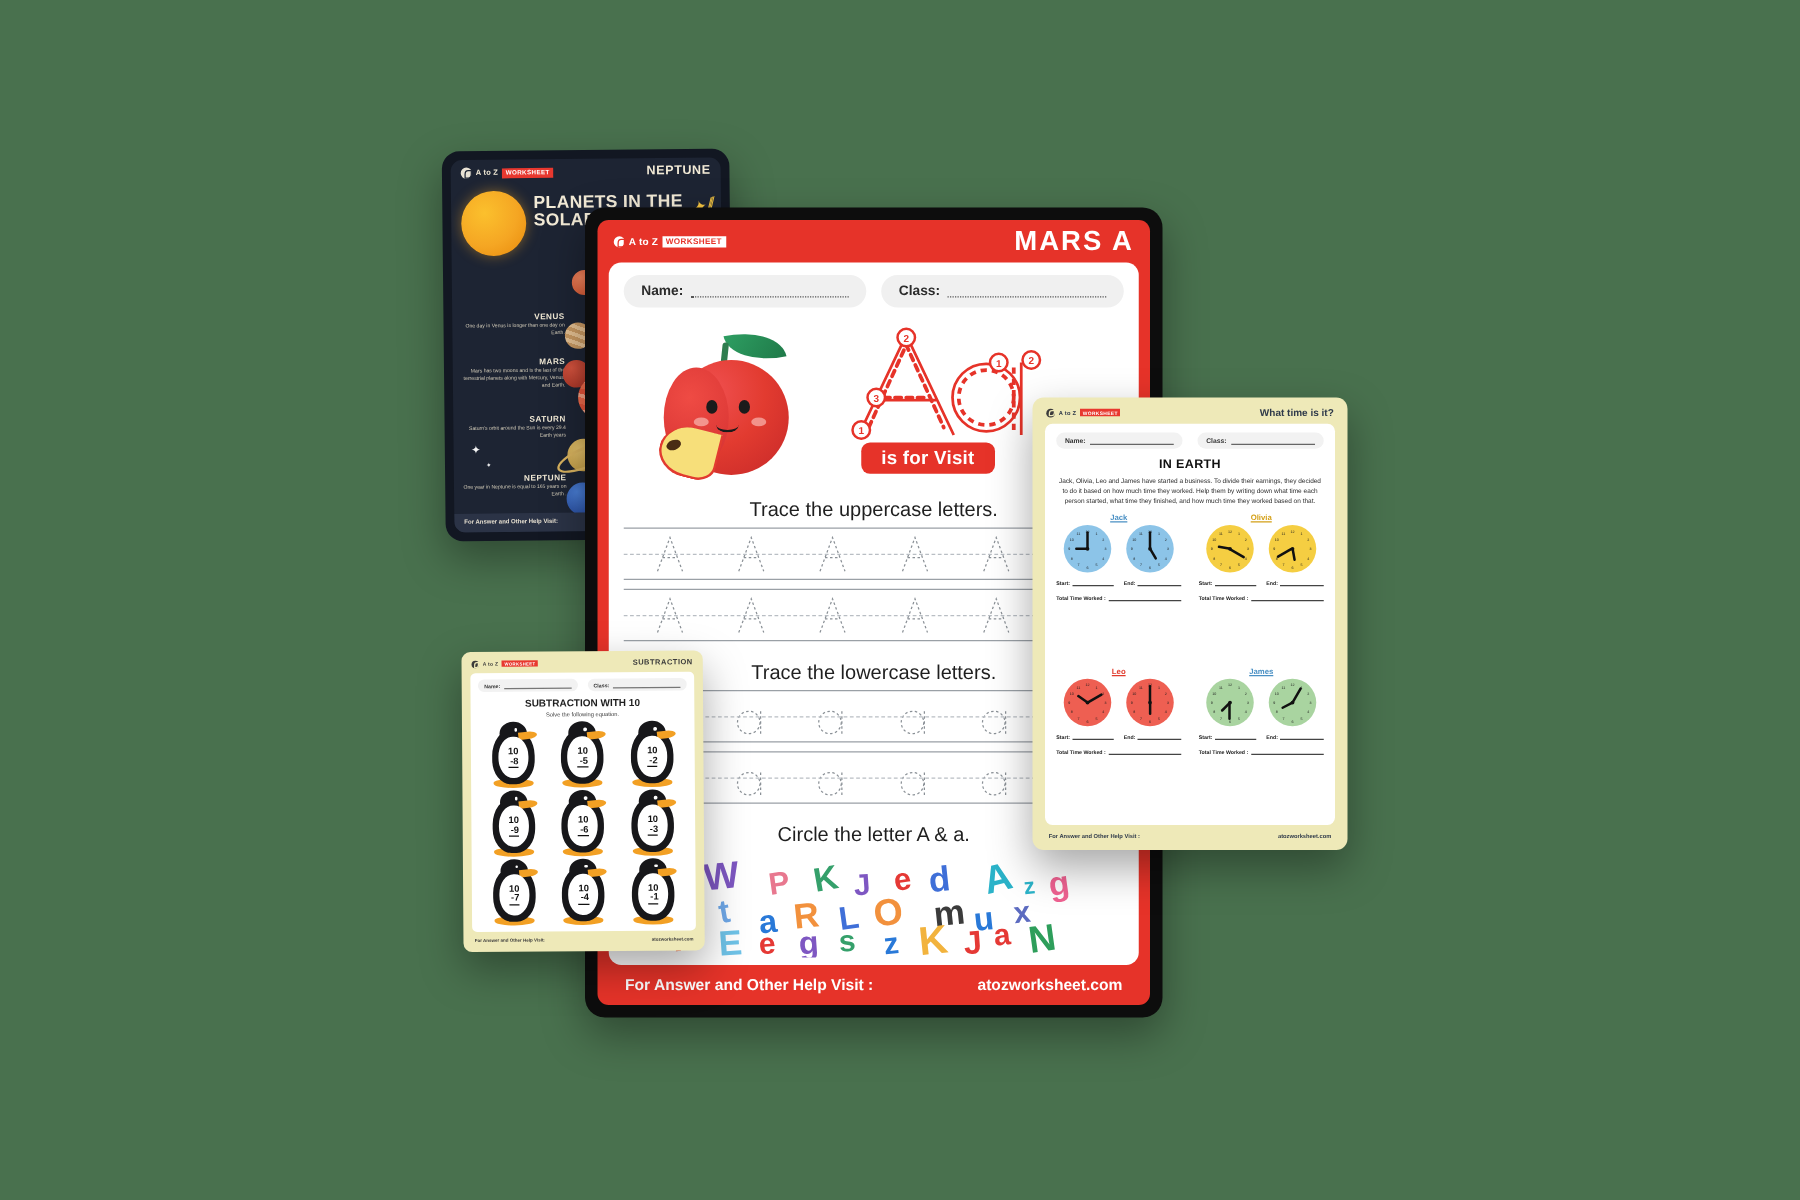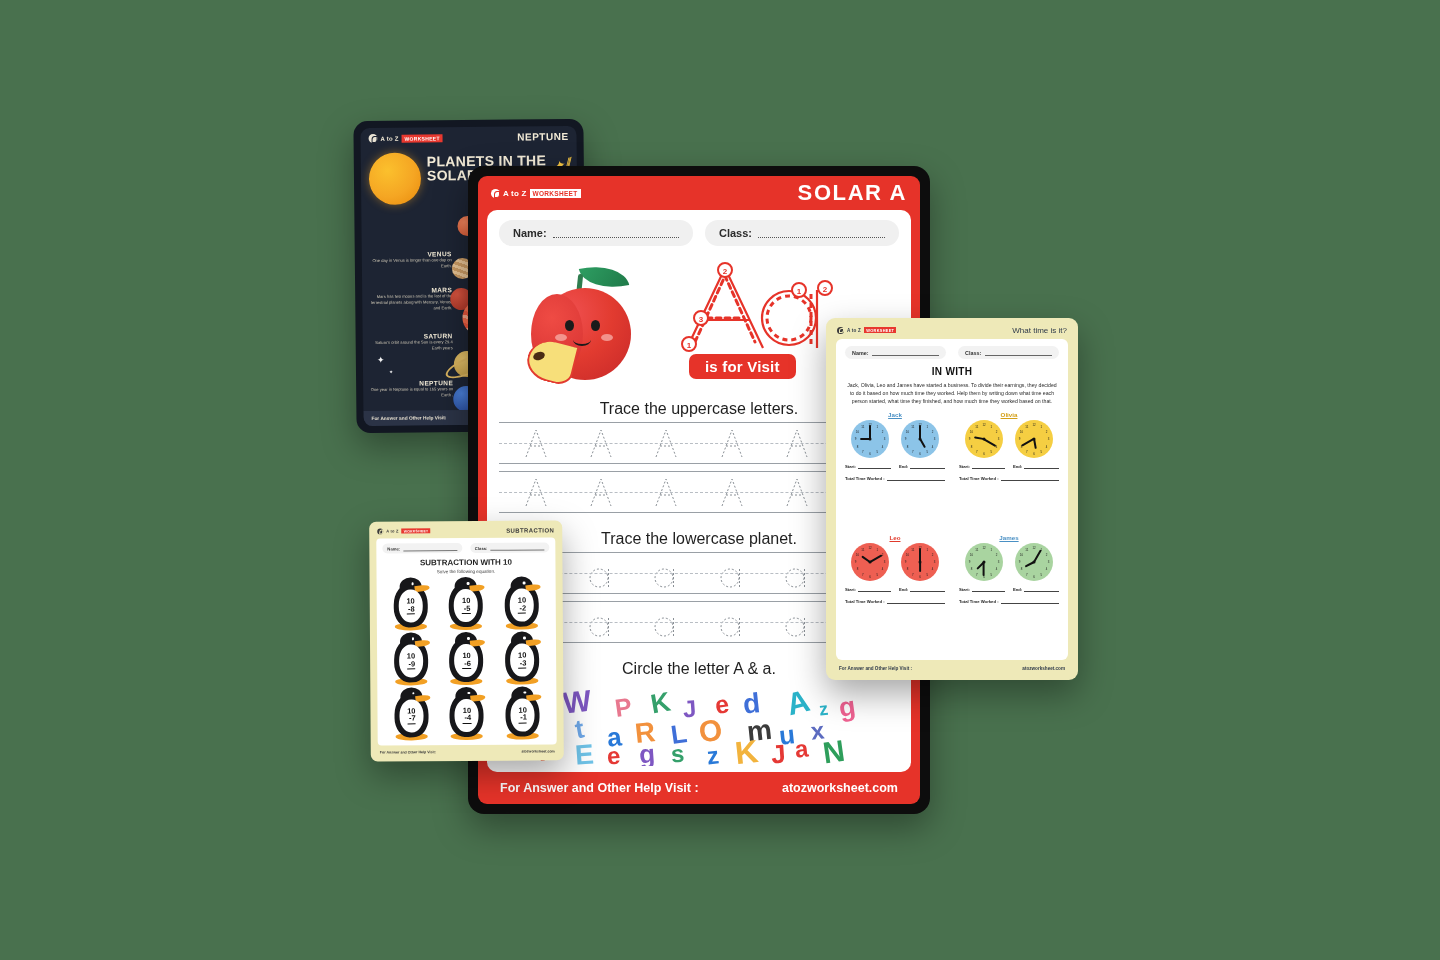--- a/index.html
+++ b/index.html
@@ -161,21 +161,21 @@
   #timesheet{
     left:826px;top:318px;width:252px;height:362px;
     background:#EEE9B8;border-radius:9px;padding:5px;
   }
   #timesheet .inner{width:100%;height:100%;display:flex;flex-direction:column;}
   .ti-top{height:14px;display:flex;align-items:center;justify-content:space-between;padding:0 6px;}
   .ti-top .logo .dot{width:7px;height:7px;background:#3b3b3b;}
   .ti-top .logo .dot:after{left:1.8px;top:1.4px;width:3px;height:3.6px;border-color:#EEE9B8;border-width:.8px;}
   .ti-top .logo .atoz{color:#2f3a4a;font-size:4.6px;}
   .ti-top .logo .ws{font-size:3.9px;padding:.6px 2.2px;}
-  .ti-title{color:#2f3a4a;font-size:8px;font-weight:normal;}
+  .ti-title{color:#2f3a4a;font-size:8px;font-weight:bold;}
   .ti-paper{flex:1;background:#fff;border-radius:6px;margin:2px 5px;padding:7px 9px;
     box-sizing:border-box;display:flex;flex-direction:column;}
   .ti-names{display:flex;gap:12px;}
   .ti-field{flex:1;background:#F2F2F2;border-radius:10px;height:13px;display:flex;
     align-items:center;padding:0 7px;box-sizing:border-box;gap:4px;}
   .ti-field b{font-size:5.4px;color:#333;}
   .ti-field .dotline{border-bottom:.9px solid #666;height:5px;}
   .ti-h{text-align:center;font-size:10px;font-weight:bold;color:#111;margin-top:7px;letter-spacing:.3px;}
   .ti-p{font-size:5.2px;line-height:1.5;color:#2b2b2b;text-align:center;margin-top:5px;}
   .people{flex:1;display:grid;grid-template-columns:1fr 1fr;grid-template-rows:1fr 1fr;
@@ -294,21 +294,21 @@
   </div>
 
   <div class="sheet shadow" id="tracea">
     <div class="inner">
       <div class="t-top">
         <span class="logo">
           <span class="dot"></span>
           <span class="atoz">A to Z</span>
           <span class="ws">WORKSHEET</span>
         </span>
-        <span class="t-title">SOLAR A</span>
+        <span class="t-title">MARS A</span>
       </div>
 
       <div class="t-paper">
         <div class="namerow">
           <div class="fieldpill">
             <b>Name:</b>
             <span class="dotline"></span>
           </div>
           <div class="fieldpill">
             <b>Class:</b>
@@ -410,21 +410,21 @@
                   <path d="M7 20 L19 20" fill="none" stroke="#8a9096" stroke-width="1" stroke-dasharray="2 2"></path>
                 </svg>
                 <svg width="26" height="34" viewBox="0 0 26 34">
                   <path d="M3 31 L13 4 L23 31" fill="none" stroke="#8a9096" stroke-width="1" stroke-dasharray="2 2"></path>
                   <path d="M7 20 L19 20" fill="none" stroke="#8a9096" stroke-width="1" stroke-dasharray="2 2"></path>
                 </svg>
               </div>
             </div>
         </div>
 
-        <div class="instr">Trace the lowercase planet.</div>
+        <div class="instr">Trace the lowercase letters.</div>
         <div class="traceband">
           <div class="traceline">
               <div class="tr-row" id="lower1">
                 <svg width="26" height="34" viewBox="0 0 26 34">
                   <circle cx="11" cy="22" r="9" fill="none" stroke="#8a9096" stroke-width="1" stroke-dasharray="2 2"></circle>
                   <path d="M20.5 13 L20.5 31" fill="none" stroke="#8a9096" stroke-width="1" stroke-dasharray="2 2"></path>
                 </svg>
                 <svg width="26" height="34" viewBox="0 0 26 34">
                   <circle cx="11" cy="22" r="9" fill="none" stroke="#8a9096" stroke-width="1" stroke-dasharray="2 2"></circle>
                   <path d="M20.5 13 L20.5 31" fill="none" stroke="#8a9096" stroke-width="1" stroke-dasharray="2 2"></path>
@@ -659,21 +659,21 @@
         <div class="ti-names">
           <div class="ti-field">
             <b>Name:</b>
             <span class="dotline"></span>
           </div>
           <div class="ti-field">
             <b>Class:</b>
             <span class="dotline"></span>
           </div>
         </div>
-        <div class="ti-h">IN WITH</div>
+        <div class="ti-h">IN EARTH</div>
         <div class="ti-p">Jack, Olivia, Leo and James have started a business. To divide their earnings, they decided to do it based on how much time they worked. Help them by writing down what time each person started, what time they finished, and how much time they worked based on that.</div>
         <div class="people" id="people">
             <div class="person">
               <div class="pname" style="color: rgb(74, 144, 196);">Jack</div>
               <div class="clocks">
                 <div class="clock" style="background: rgb(140, 196, 232);">
                   <span class="cnum" style="left: 19px; top: 4.5px;">12</span>
                   <span class="cnum" style="left: 26.25px; top: 6.44263px;">1</span>
                   <span class="cnum" style="left: 31.5574px; top: 11.75px;">2</span>
                   <span class="cnum" style="left: 33.5px; top: 19px;">3</span>

